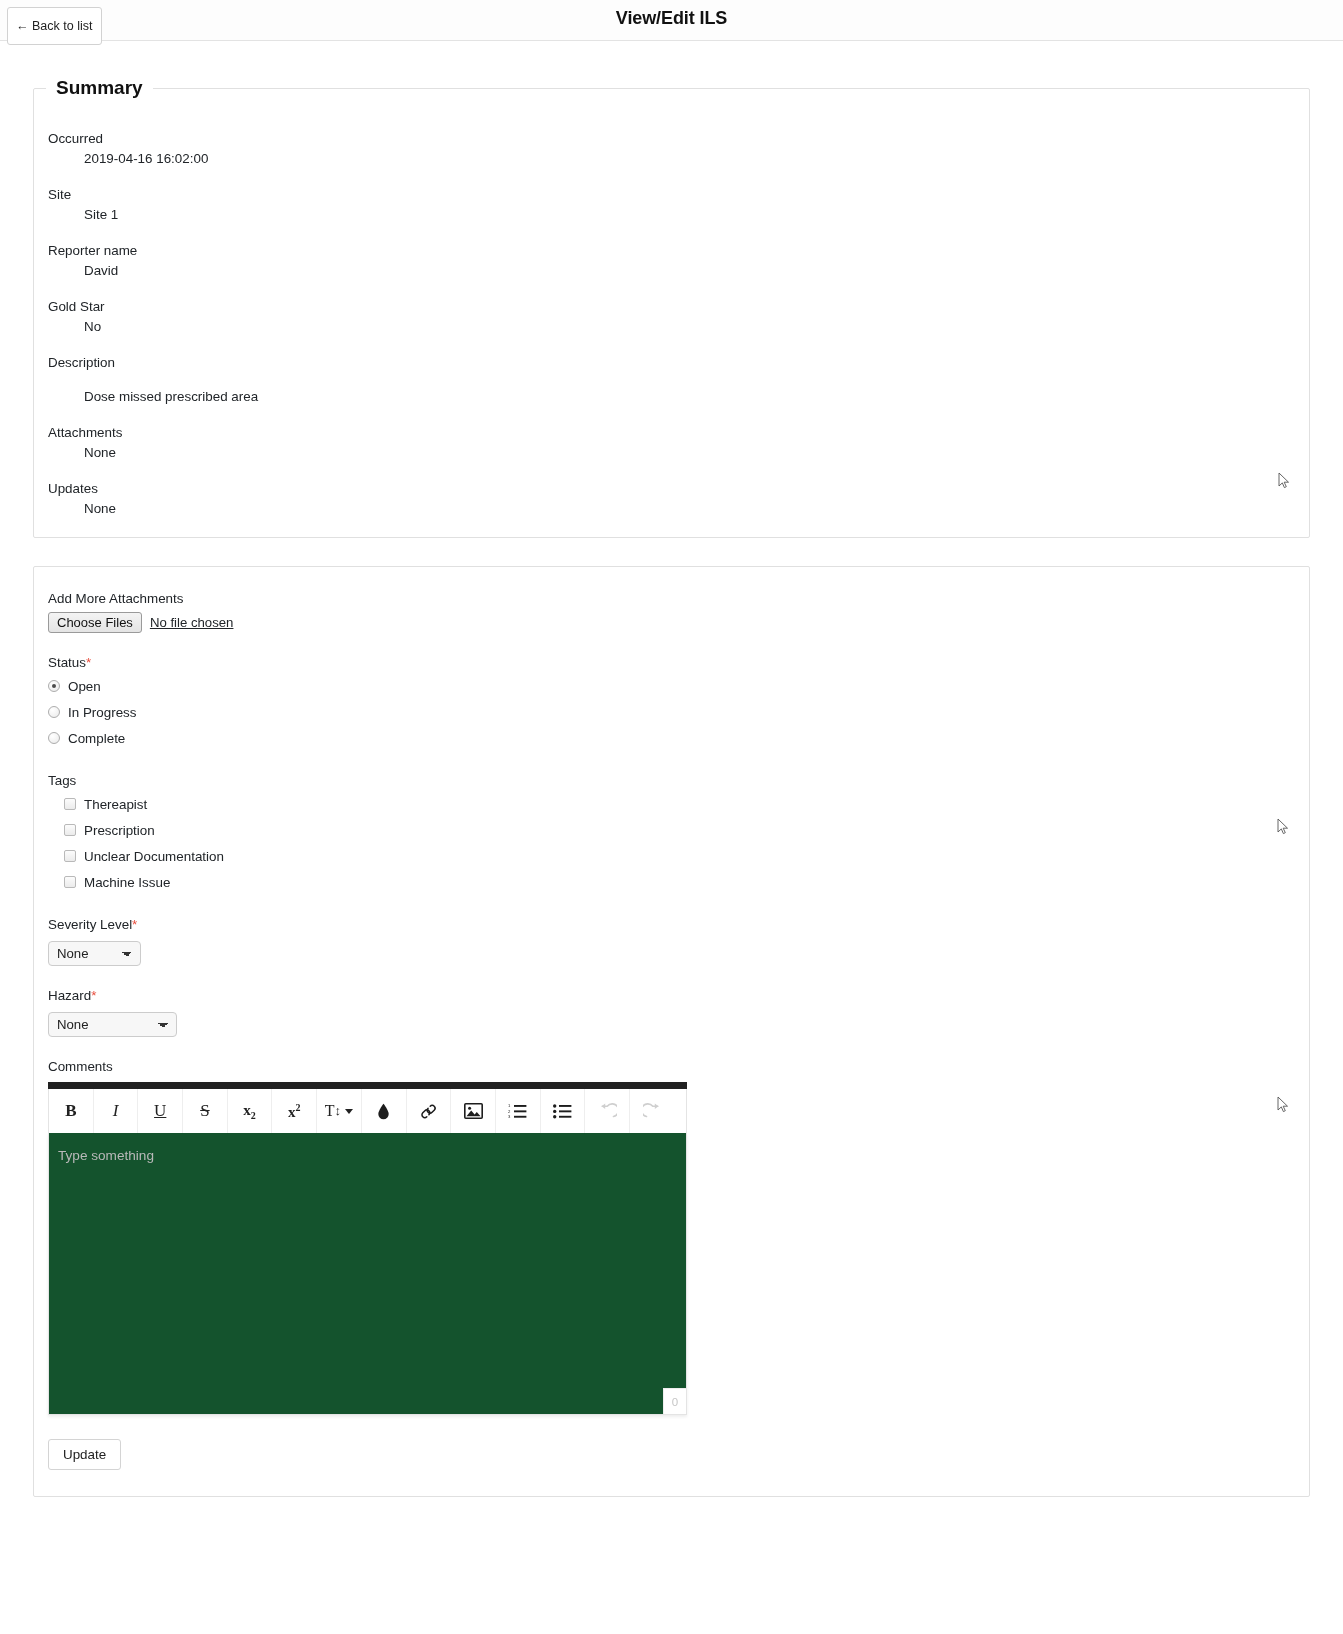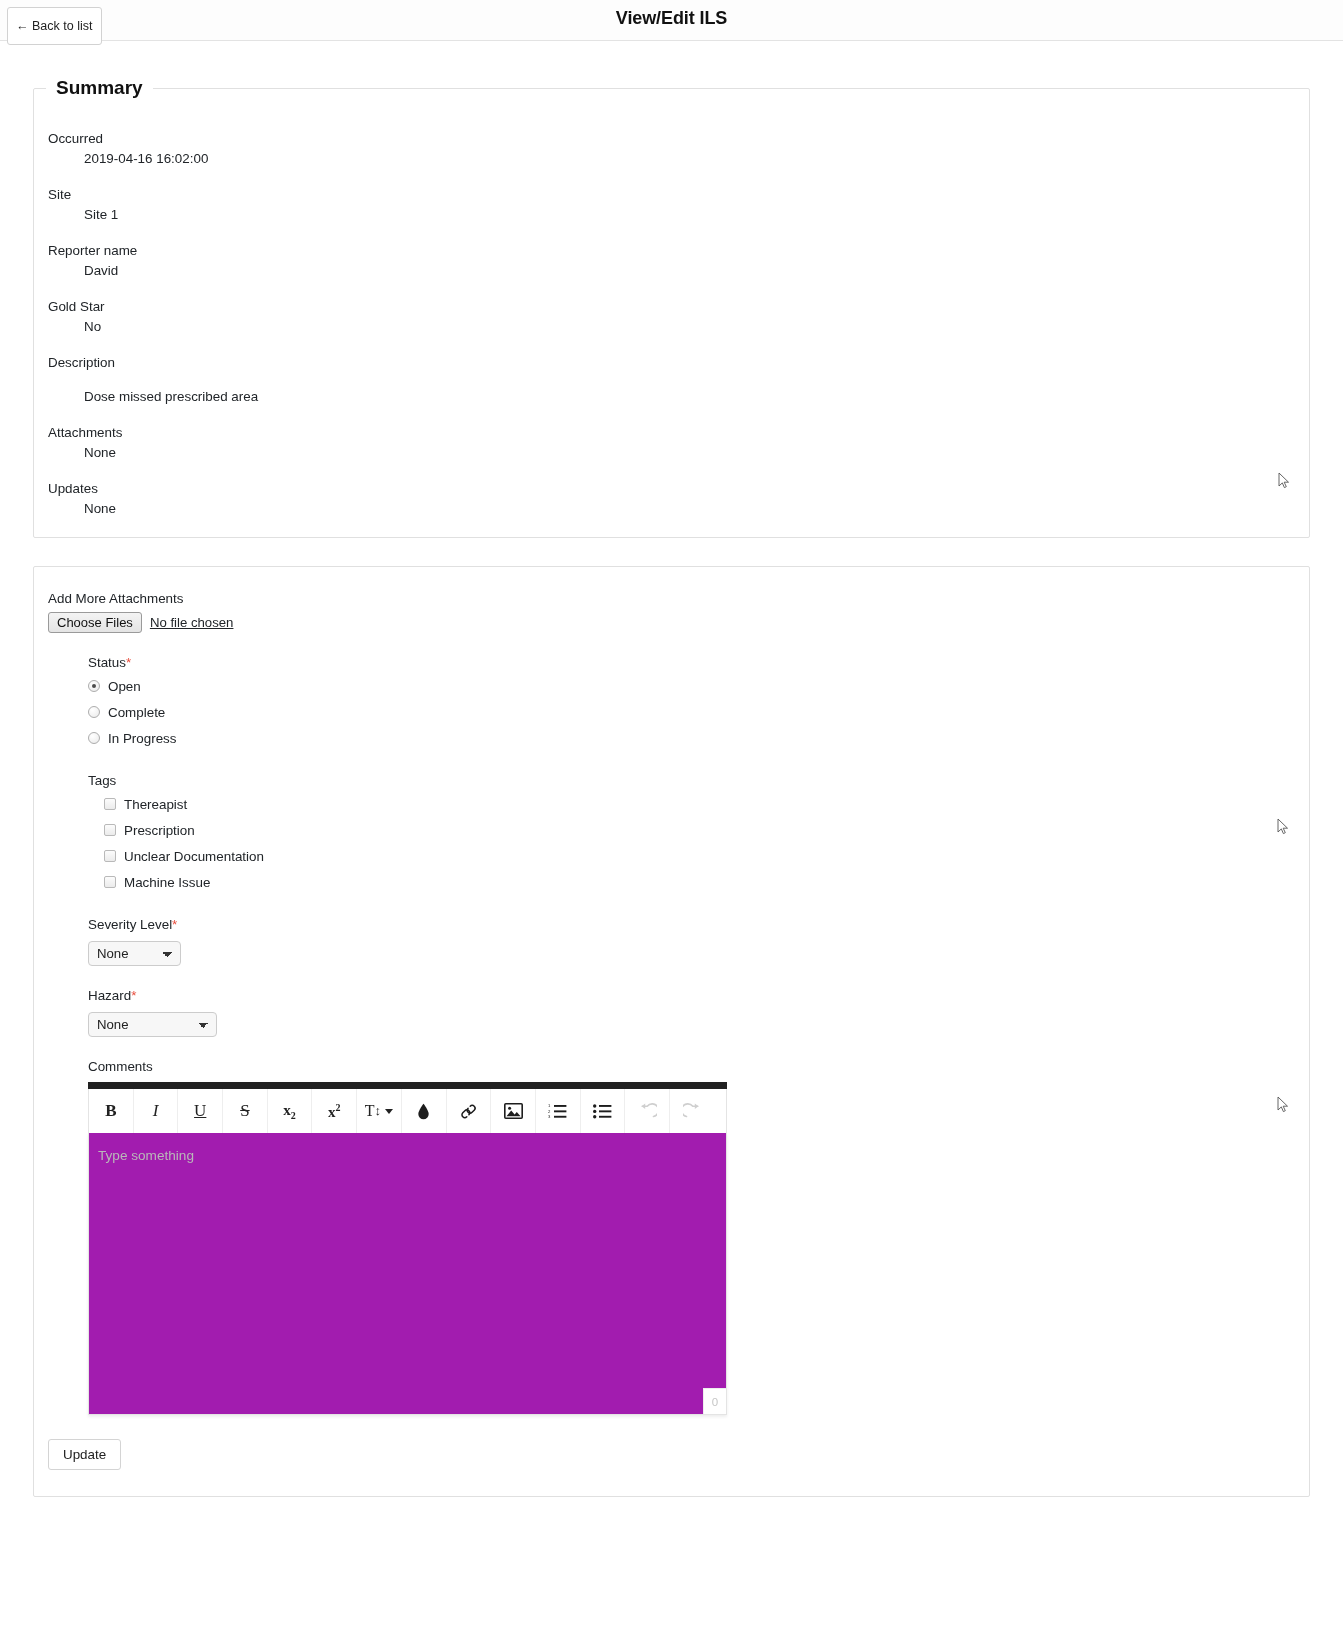--- a/index.html
+++ b/index.html
@@ -116,21 +116,21 @@
     color: #111;
     cursor: pointer;
   }
   .nofile {
     font-size: 13.2px;
     color: #212529;
     margin-left: 8px;
     text-decoration: underline;
   }
 
-  .group { margin-top: 20px; margin-left: 40px; }
+  .group { margin-top: 20px; }
   .opt {
     display: flex;
     align-items: center;
     height: 26px;
   }
   .opt.indent { padding-left: 16px; }
   .opt-label {
     font-size: 13.4px;
     color: #212529;
     margin-left: 8px;
@@ -230,21 +230,21 @@
     display: inline-block;
     margin-left: 4px;
     border-left: 4px solid transparent;
     border-right: 4px solid transparent;
     border-top: 5px solid #222;
   }
 
   .editor-body {
     border: 1px solid #e4e4e4;
     border-top: none;
-    background: #a21caf;
+    background: #14532d;
     height: 282px;
     position: relative;
     box-shadow: 0 2px 3px rgba(0,0,0,0.07);
   }
   .editor-placeholder {
     position: absolute;
     left: 9px;
     top: 15px;
     font-size: 13.6px;
     color: #b9b9b9;
@@ -346,25 +346,25 @@
 
       
       <div class="group">
         <div class="lbl"><span>Status</span><span class="req">*</span></div>
         <div class="opt">
           <span class="radio checked"></span>
           <span class="opt-label">Open</span>
         </div>
         <div class="opt">
           <span class="radio"></span>
-          <span class="opt-label">Complete</span>
+          <span class="opt-label">In Progress</span>
         </div>
         <div class="opt">
           <span class="radio"></span>
-          <span class="opt-label">In Progress</span>
+          <span class="opt-label">Complete</span>
         </div>
       </div>
 
       
       <div class="group">
         <div class="lbl">Tags</div>
         <div class="opt indent">
           <span class="cbox"></span>
           <span class="opt-label">Thereapist</span>
         </div>

